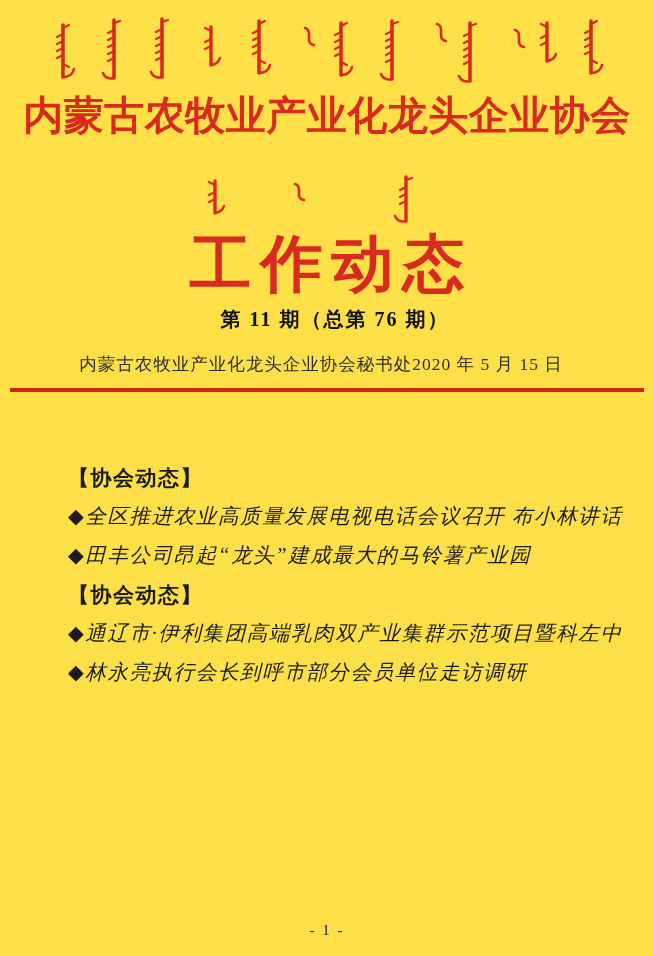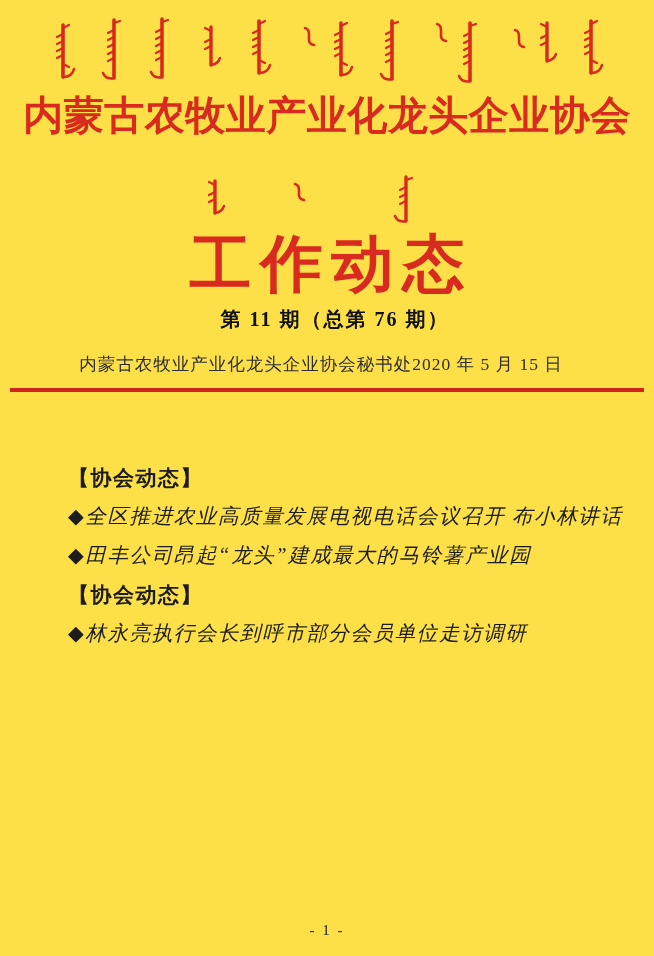--- a/index.html
+++ b/index.html
@@ -213,18 +213,19 @@
   </div>
 
   <div class="red-rule"></div>
 
 
   <div class="toc-list">
     <div class="toc-line section">【协会动态】</div>
     <div class="toc-line item">◆全区推进农业高质量发展电视电话会议召开 布小林讲话</div>
     <div class="toc-line item">◆田丰公司昂起“龙头”建成最大的马铃薯产业园</div>
     <div class="toc-line section">【协会动态】</div>
+    <div class="toc-line item">◆通辽市·伊利集团高端乳肉双产业集群示范项目暨科左中</div>
     <div class="toc-line item">◆林永亮执行会长到呼市部分会员单位走访调研</div>
   </div>
 
   <div class="page-number">- 1 -</div>
 
 </div>
 
 </body></html>

